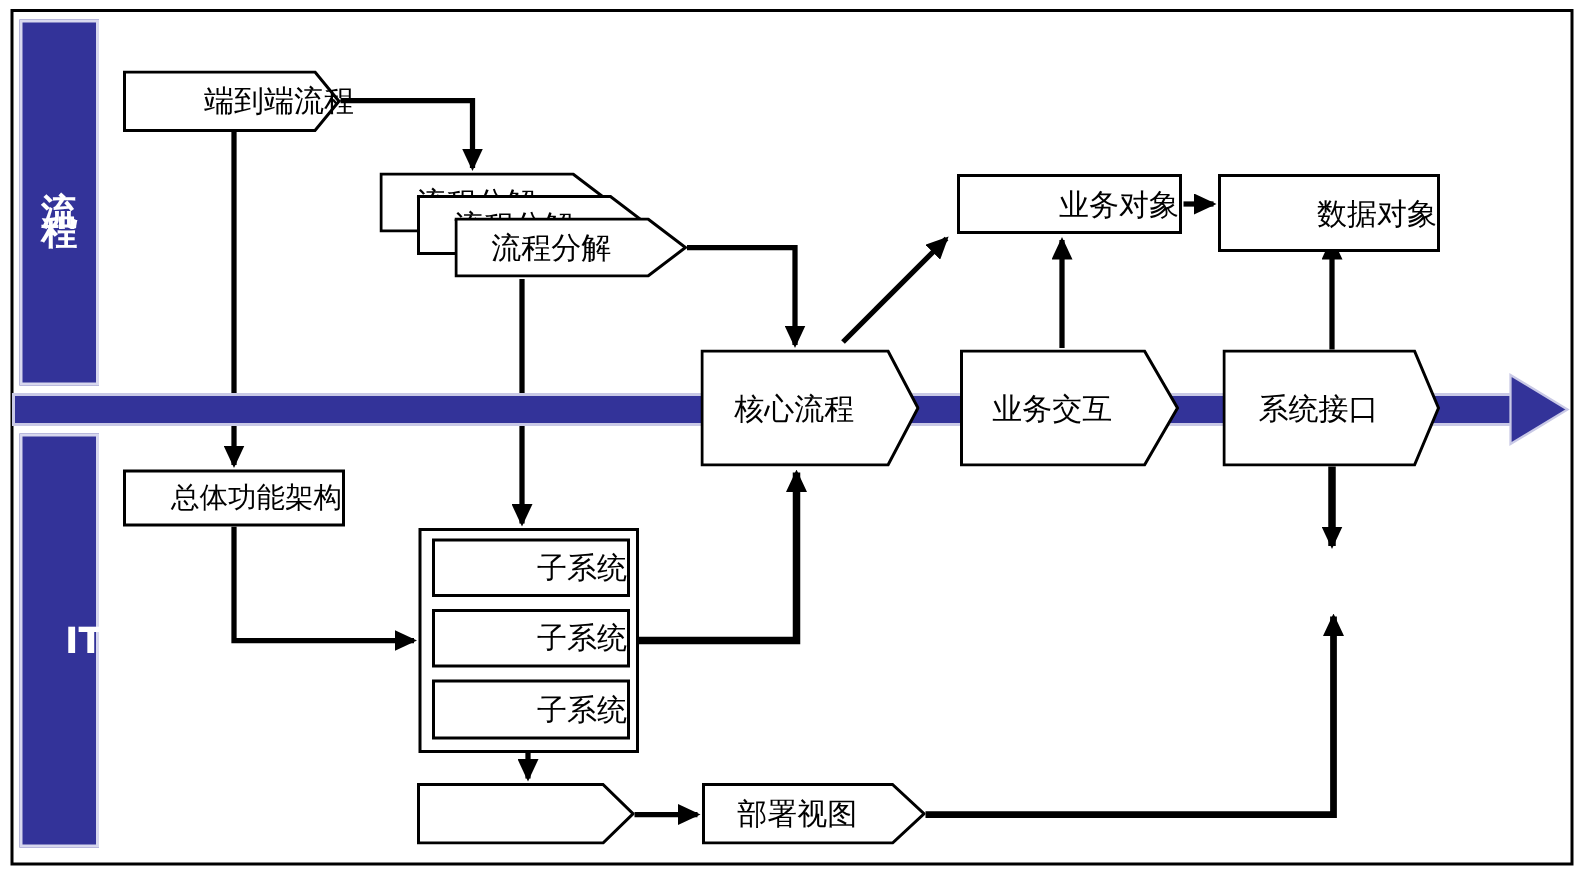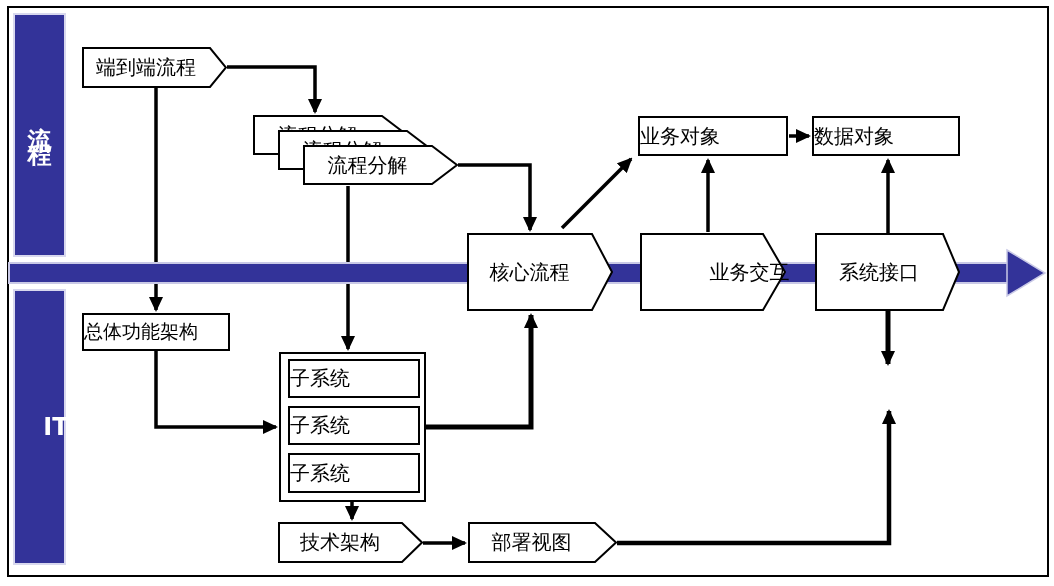--- a/index.html
+++ b/index.html
@@ -5,21 +5,21 @@
   html,body{margin:0;padding:0;background:#ffffff;}
   body{width:1054px;height:586px;font-family:"DejaVu Sans",sans-serif;}
   #stage{position:relative;width:1054px;height:586px;background:#fff;overflow:hidden;}
   .border-frame{position:absolute;left:7px;top:6px;width:1038px;height:567px;border:2px solid #000;}
   .lane-bar{position:absolute;left:13px;width:53px;background:#333399;border:2px solid #D8D8EE;
             box-sizing:border-box;display:flex;align-items:center;justify-content:center;}
   .lane-bar .lbl{color:#fff;font-weight:bold;font-size:24px;}
   .lane-vertical .lbl{writing-mode:vertical-rl;text-orientation:upright;letter-spacing:18px;padding-bottom:18px;}
   #svg-layer{position:absolute;left:0;top:0;z-index:1;}
   .node{position:absolute;z-index:3;box-sizing:border-box;}
-  .rect-node{background:#fff;border:2px solid #000;display:flex;align-items:center;justify-content:flex-start;}
+  .rect-node{background:#fff;border:2px solid #000;display:flex;align-items:center;justify-content:flex-end;}
   .node .txt{font-size:20px;color:#000;white-space:nowrap;}
   .pent{background:transparent;}
   .pent svg{position:absolute;left:0;top:0;}
   .pent .txt{position:absolute;left:0;top:0;bottom:0;display:flex;align-items:center;justify-content:center;}
   .group-box{position:absolute;z-index:3;background:#fff;border:2px solid #000;box-sizing:border-box;}
   .z1{z-index:3}.z2{z-index:4}.z3{z-index:5}
 </style>
 </head>
 <body>
 
@@ -59,21 +59,21 @@
     </g>
 
     <rect x="9" y="263" width="1001" height="20" fill="#333399" stroke="#C9C9E6" stroke-width="2"></rect>
     <polygon points="1007,250 1045,273 1007,296" fill="#333399" stroke="#C9C9E6" stroke-width="1.5"></polygon>
   </svg>
 
   <div class="node pent" style="left:82px;top:47px;width:145px;height:41px;">
     <svg width="145" height="41">
       <polygon points="1,1 128,1 144,20.5 128,40 1,40" fill="#fff" stroke="#000" stroke-width="2"></polygon>
       </svg>
-    <span class="txt" style="width:128px;">端到端流程</span>
+    <span class="txt" style="width:128px;padding-left:40px;">端到端流程</span>
   </div>
 
   <div class="node pent z1" style="left:253px;top:115px;width:155px;height:40px;">
     <svg width="155" height="40">
       <polygon points="1,1 129,1 154,20 129,39 1,39" fill="#fff" stroke="#000" stroke-width="2"></polygon>
       </svg>
     <span class="txt" style="width:129px;">流程分解</span>
   </div>
   <div class="node pent z2" style="left:278px;top:130px;width:155px;height:40px;">
     <svg width="155" height="40">
@@ -91,46 +91,45 @@
   <div class="node pent" style="left:467px;top:233px;width:146px;height:78px;padding-left:43px;">
     <svg width="146" height="78">
       <polygon points="1,1 125,1 145,39 125,77 1,77" fill="#fff" stroke="#000" stroke-width="2"></polygon>
       </svg>
     <span class="txt" style="width:125px;">核心流程</span>
   </div>
   <div class="node pent" style="left:640px;top:233px;width:146px;height:78px;">
     <svg width="146" height="78">
       <polygon points="1,1 123,1 145,39 123,77 1,77" fill="#fff" stroke="#000" stroke-width="2"></polygon>
       </svg>
-    <span class="txt" style="width:123px;padding-left:48px;">业务交互</span>
+    <span class="txt" style="width:123px;">业务交互</span>
   </div>
   <div class="node pent" style="left:815px;top:233px;width:145px;height:78px;">
     <svg width="145" height="78">
       <polygon points="1,1 128,1 144,39 128,77 1,77" fill="#fff" stroke="#000" stroke-width="2"></polygon>
       </svg>
     <span class="txt" style="width:128px;font-family:Liberation Serif, serif;">系统接口</span>
   </div>
 
   <div class="node pent" style="left:278px;top:522px;width:145px;height:41px;">
     <svg width="145" height="41">
       <polygon points="1,1 124,1 144,20.5 124,40 1,40" fill="#fff" stroke="#000" stroke-width="2"></polygon>
       </svg>
-    <span class="txt" style="width:124px;">技术架构</span>
   </div>
   <div class="node pent" style="left:468px;top:522px;width:149px;height:41px;">
     <svg width="149" height="41">
       <polygon points="1,1 127,1 148,20.5 127,40 1,40" fill="#fff" stroke="#000" stroke-width="2"></polygon>
       </svg>
     <span class="txt" style="width:127px;">部署视图</span>
   </div>
 
   <div class="node rect-node" style="left:638px;top:116px;width:150px;height:40px;">
     <span class="txt">业务对象</span>
   </div>
-  <div class="node rect-node" style="left:812px;top:116px;width:148px;height:40px;">
+  <div class="node rect-node" style="left:812px;top:116px;width:148px;height:52px;">
     <span class="txt">数据对象</span>
   </div>
   <div class="node rect-node" style="left:82px;top:313px;width:148px;height:38px;">
     <span class="txt" style="font-size:19px;">总体功能架构</span>
   </div>
 
   <div class="group-box" style="left:279px;top:352px;width:147px;height:150px;"></div>
   <div class="node rect-node" style="left:288px;top:359px;width:132px;height:39px;z-index:4;">
     <span class="txt">子系统</span>
   </div>

